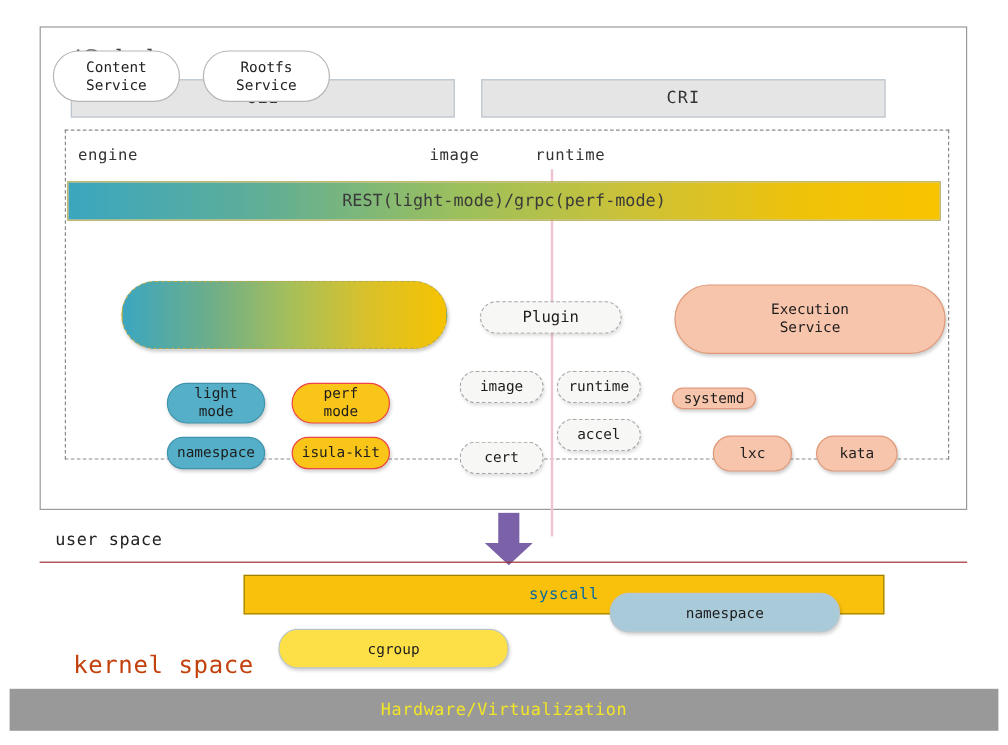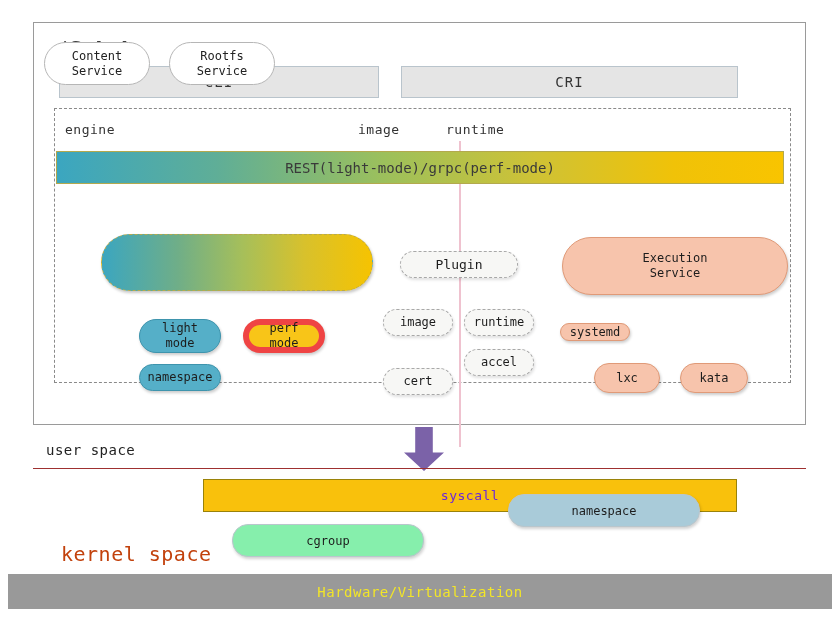--- a/index.html
+++ b/index.html
@@ -74,21 +74,21 @@
   #svc-rootfs{left:135px;width:106px;}
 
   
   .pill{
     position:absolute;box-sizing:border-box;
     display:flex;flex-direction:column;align-items:center;justify-content:center;
     font-size:12px;line-height:15px;color:#1d1d1d;text-align:center;
     box-shadow:1px 2px 3px rgba(0,0,0,.2);
   }
   .pill.teal{background:#55afc8;border:1px solid #3e94ad;}
-  .pill.gold{background:#f8c518;border:6px solid #ef4444;}
+  .pill.gold{background:#f8c518;border:1px solid #ef4444;}
   .pill.salmon{background:#f7c4ac;border:1px solid #e09a78;}
   .pill.ghost{background:#f7f7f5;border:1px dashed #a8a8a8;box-shadow:1px 2px 3px rgba(0,0,0,.12);}
 
   
   #pill-light{left:105px;top:296px;width:82px;height:34px;border-radius:17px;}
   #pill-perf{left:209px;top:296px;width:82px;height:34px;border-radius:17px;}
   #pill-embedded{left:105px;top:341px;width:82px;height:27px;border-radius:14px;}
   #pill-isulakit{left:209px;top:341px;width:82px;height:27px;border-radius:14px;}
 
   
@@ -119,31 +119,31 @@
   
   #user-kernel-line{
     position:absolute;left:33px;top:468px;width:773px;height:1px;background:#9e3030;
   }
 
   
   #syscall-bar{
     position:absolute;left:203px;top:479px;width:534px;height:33px;
     background:#f9c10c;border:1px solid #9a8209;box-sizing:border-box;
     display:flex;align-items:center;justify-content:center;
-    font-size:13px;color:#6d28d9;letter-spacing:.5px;
+    font-size:13px;color:#0369a1;letter-spacing:.5px;
   }
 
   
   .kpill{
     position:absolute;box-sizing:border-box;border-radius:16px;
     display:flex;align-items:center;justify-content:center;
     font-size:12px;color:#1d1d1d;border:1px solid #b9c6cc;
     box-shadow:1px 2px 3px rgba(0,0,0,.18);
   }
-  #pill-cgroup{left:232px;top:524px;width:192px;height:33px;background:#86efac;}
+  #pill-cgroup{left:232px;top:524px;width:192px;height:33px;background:#fde047;}
   #pill-namespace{left:508px;top:494px;width:192px;height:33px;background:#a9cbd9;}
 
   
   #hardware-bar{
     position:absolute;left:8px;top:574px;width:824px;height:35px;
     background:#999999;
     display:flex;align-items:center;justify-content:center;
     font-size:14px;color:#f2e529;letter-spacing:.5px;
   }
 </style>
@@ -179,20 +179,21 @@
 
   <div class="pill teal" id="pill-light">
     <span>light</span>
     <span>mode</span>
   </div>
   <div class="pill gold" id="pill-perf">
     <span>perf</span>
     <span>mode</span>
   </div>
   <div class="pill teal" id="pill-embedded">namespace</div>
+  <div class="pill gold" id="pill-isulakit">isula-kit</div>
 
   <div class="pill ghost" id="pill-plugin">Plugin</div>
   <div class="pill ghost" id="pill-image">image</div>
   <div class="pill ghost" id="pill-runtime">runtime</div>
   <div class="pill ghost" id="pill-cert">cert</div>
   <div class="pill ghost" id="pill-accel">accel</div>
 
   <div class="pill salmon" id="pill-execution">
     <span>Execution</span>
     <span>Service</span>

